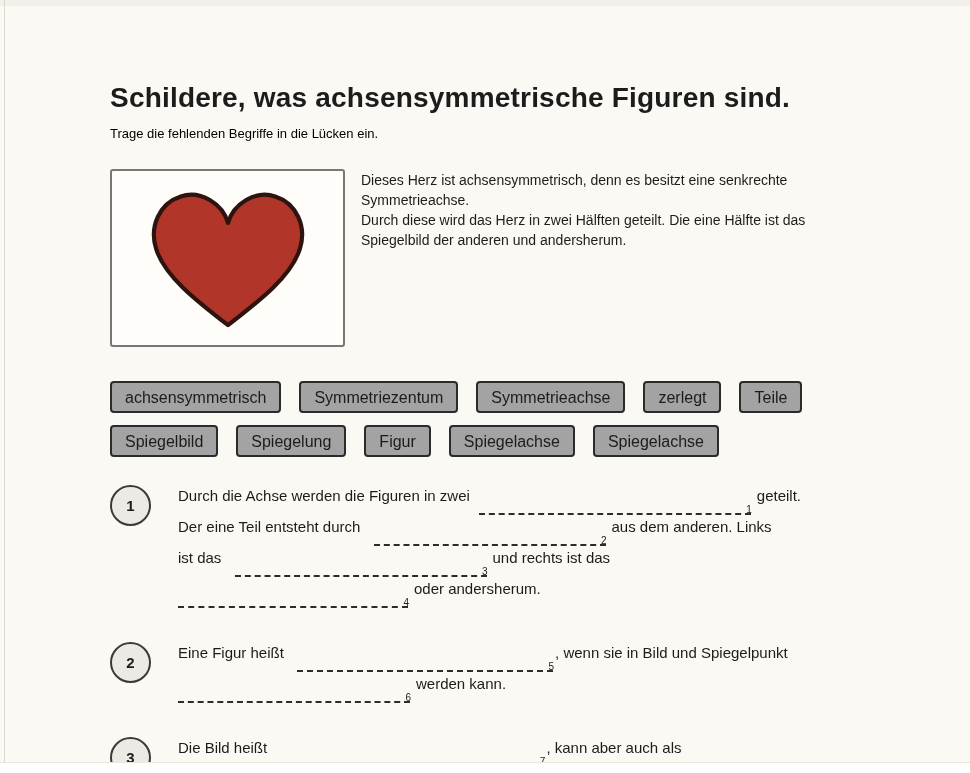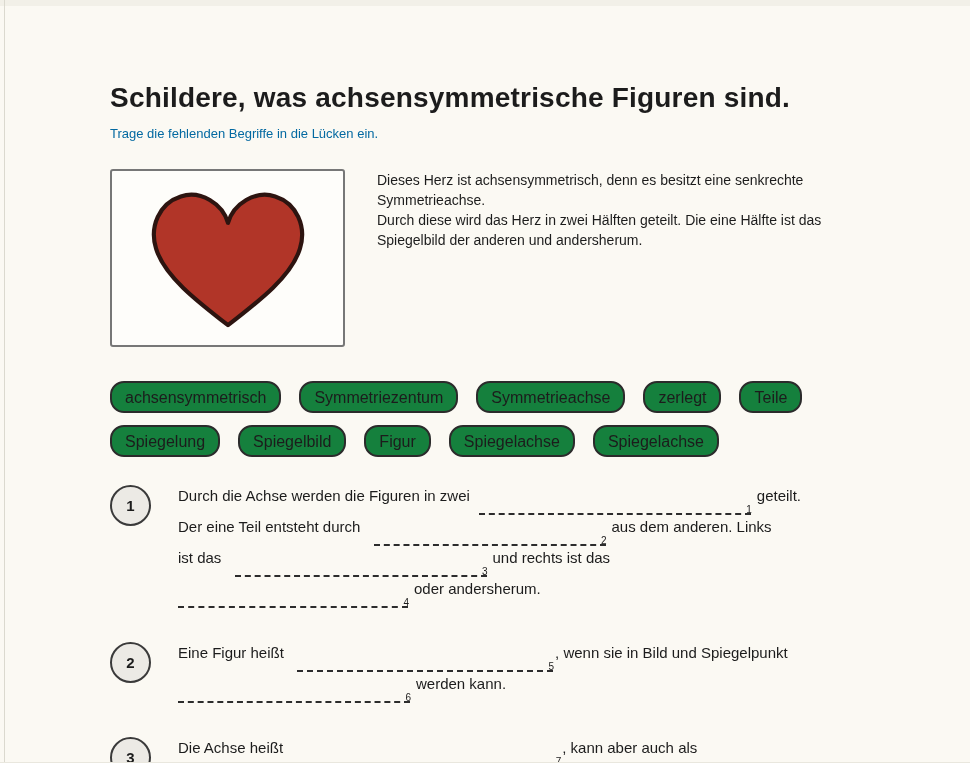--- a/index.html
+++ b/index.html
@@ -11,35 +11,35 @@
     position:relative;
     overflow:hidden;
   }
   .edge-top { position:absolute; top:0; left:0; right:0; height:6px; background:#f2f0e8; }
   .edge-left { position:absolute; top:0; left:4px; bottom:0; width:1px; background:#dbd9cf; }
   .edge-bottom { position:absolute; bottom:0; left:0; right:0; height:11px; background:#ffffff; border-top:1px solid #e9e7de; }
 
   .sheet { padding:82px 30px 0 110px; }
 
   .title { font-size:28px; font-weight:bold; letter-spacing:0.2px; }
-  .subtitle { font-size:13px; color:#0369a1; margin-top:12px; }
+  .subtitle { font-size:13px; color:#000000; margin-top:12px; }
 
   .figure-row { display:flex; margin-top:28px; }
   .heart-box {
     width:235px; height:178px; background:#fefdfa;
     border:2px solid #777; border-radius:3px; flex:none;
     display:flex; align-items:center; justify-content:center;
   }
   .heart-box svg { width:160px; height:152px; }
-  .figure-text { margin-left:32px; font-size:14px; line-height:20px; padding-top:1px; }
+  .figure-text { margin-left:16px; font-size:14px; line-height:20px; padding-top:1px; }
 
   .word-bank { margin-top:34px; }
   .chip-row { display:flex; gap:18px; margin-bottom:12px; }
   .chip {
-    border:2px solid #2b2b2b; border-radius:14px; background:#15803d;
+    border:2px solid #2b2b2b; border-radius:4px; background:#a3a3a3;
     font-size:16px; padding:4px 13px; height:32px; line-height:22px;
     white-space:nowrap; cursor:pointer;
   }
 
   .questions { margin-top:26px; }
   .question { display:flex; margin-bottom:29px; }
   .qnum {
     flex:none; width:41px; height:41px; border-radius:50%;
     border:2px solid #3a3a3a; background:#eceae5;
     font-size:15px; font-weight:bold;
@@ -89,22 +89,22 @@
 
   <div class="word-bank">
     <div class="chip-row">
       <div class="chip">achsensymmetrisch</div>
       <div class="chip">Symmetriezentum</div>
       <div class="chip">Symmetrieachse</div>
       <div class="chip">zerlegt</div>
       <div class="chip">Teile</div>
     </div>
     <div class="chip-row">
+      <div class="chip">Spiegelbild</div>
       <div class="chip">Spiegelung</div>
-      <div class="chip">Spiegelbild</div>
       <div class="chip">Figur</div>
       <div class="chip">Spiegelachse</div>
       <div class="chip">Spiegelachse</div>
     </div>
   </div>
 
   <div class="questions">
 
     <div class="question">
       <div class="qnum">1</div>
@@ -133,21 +133,21 @@
         <div class="qline">
           <span class="blank b6 noline" style="border-bottom-color:#2c2c2c"><span class="blank-num">6</span></span><span class="post">werden kann.</span>
         </div>
       </div>
     </div>
 
     <div class="question">
       <div class="qnum">3</div>
       <div class="qbody">
         <div class="qline">
-          <span class="pre">Die Achse heißt </span><span class="blank b7"><span class="blank-num">7</span></span><span class="post" style="margin-left:-4px">, kann aber auch als</span>
+          <span class="pre">Die Bild heißt </span><span class="blank b7"><span class="blank-num">7</span></span><span class="post" style="margin-left:-4px">, kann aber auch als</span>
         </div>
         <div class="qline">
           <span class="post">bezeichnet werden.</span>
         </div>
       </div>
     </div>
 
   </div>
 </div>
 

